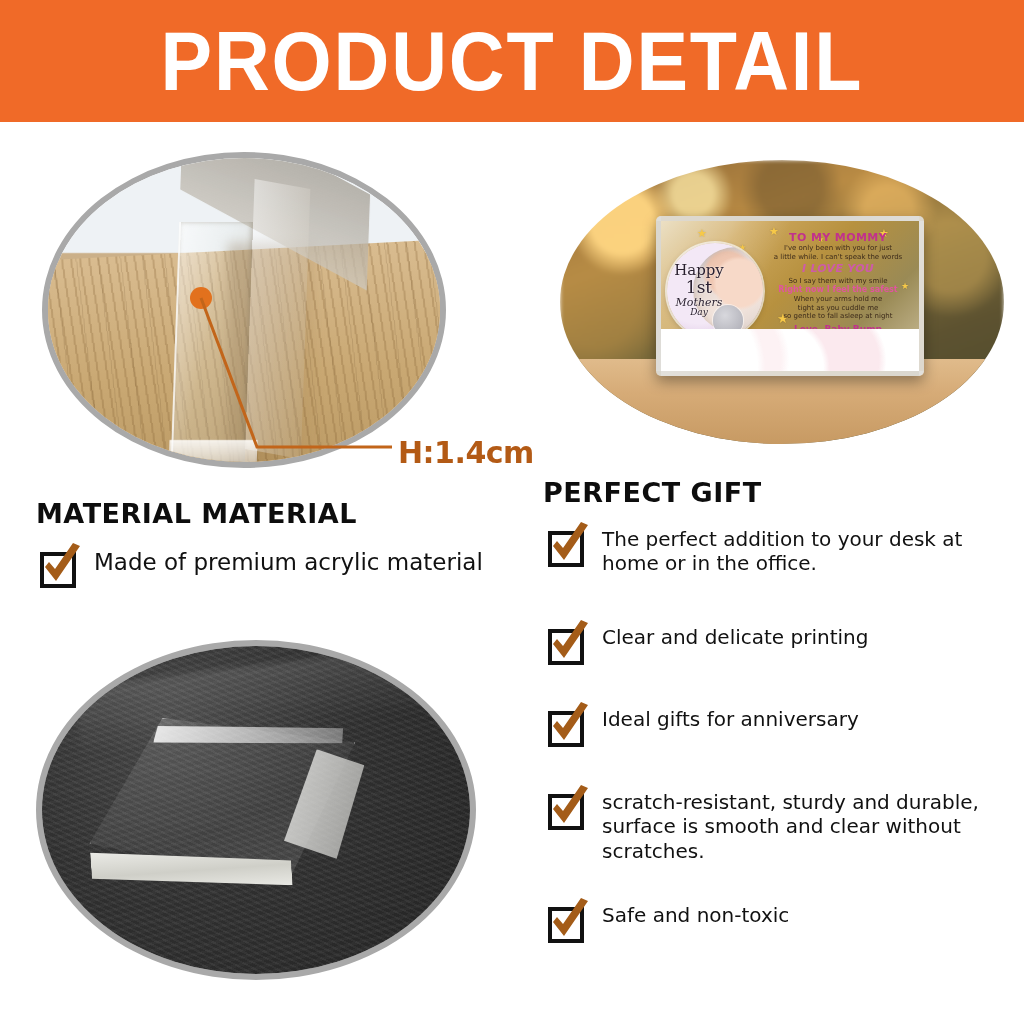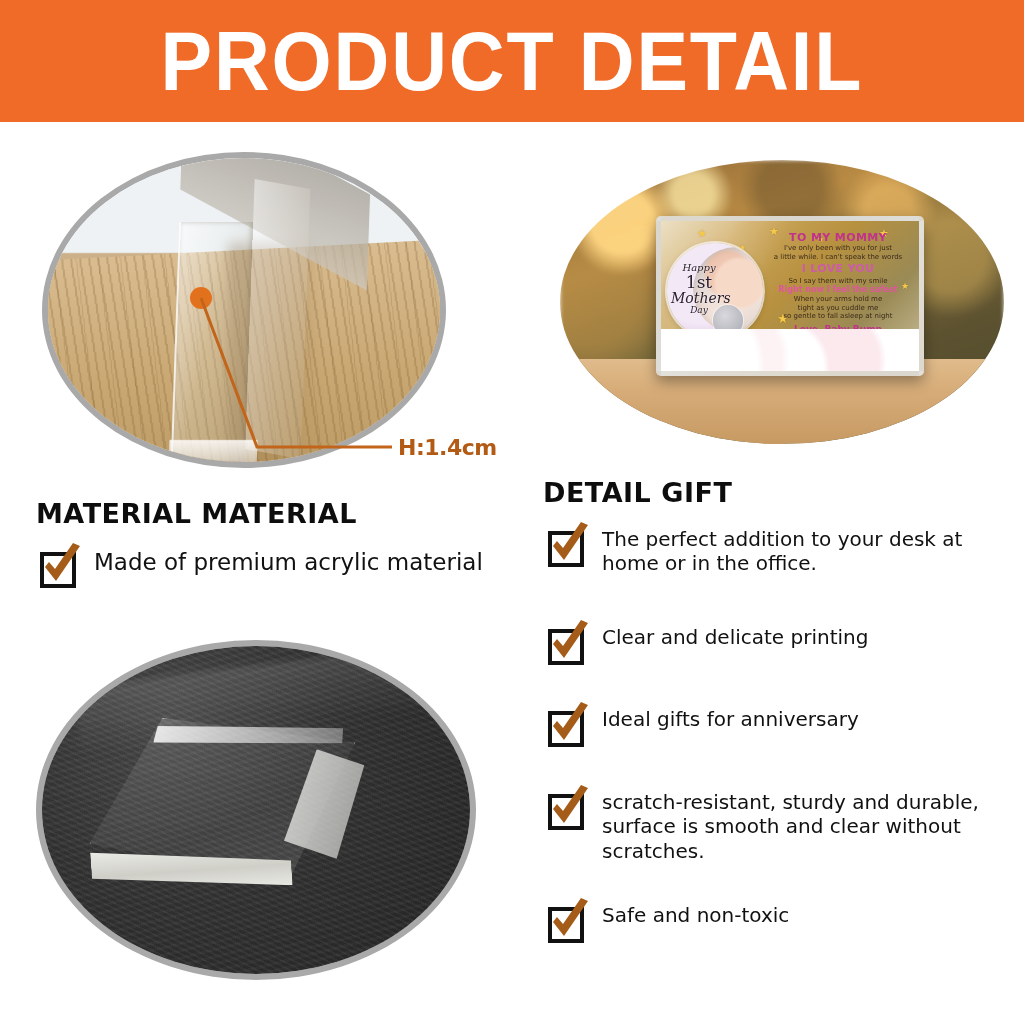--- a/index.html
+++ b/index.html
@@ -197,51 +197,51 @@
       radial-gradient(circle at 40% 30%, #efc7b2 0 26%, rgba(239,199,178,0) 32%),
       linear-gradient(150deg,#cfd0d8 0%,#e9dcd6 38%,#f4e6de 62%,#d7cdc8 100%);
     box-shadow:inset 0 0 10px rgba(160,130,115,.45);
   }
   .moon-label{
     position:absolute; left:4px; top:20px; width:56px; text-align:center;
     color:#2a2030; line-height:1.05;
     font-family:"DejaVu Serif", serif;
     text-shadow:0 0 2px rgba(255,255,255,.9);
   }
-  .moon-label .l1{ font-size:10px; font-style:italic; display:block; }
+  .moon-label .l1{ font-size:15px; display:block; }
   .moon-label .l2{ font-size:17px; font-weight:normal; display:block; }
-  .moon-label .l3{ font-size:14px; font-style:italic; display:block; }
+  .moon-label .l3{ font-size:11px; font-style:italic; display:block; }
   .moon-label .l4{ font-size:9px; font-style:italic; display:block; }
   .elephant{
     position:absolute; left:46px; bottom:4px; width:30px; height:30px;
     border-radius:50% 50% 46% 46%;
     background:radial-gradient(circle at 40% 35%,#d8d8dd,#a9a9b2);
     box-shadow:0 0 0 1px rgba(255,255,255,.5);
   }
   .plaque-text{
     position:absolute; right:6px; top:10px; width:150px;
     text-align:center; line-height:1.22;
     font-family:"DejaVu Sans", sans-serif;
   }
   .pt-title{ font-size:11px; font-weight:bold; color:#C2318C; letter-spacing:.4px; }
   .pt-line{ font-size:7px; color:#3d2b1a; }
-  .pt-love{ font-size:11px; font-weight:bold; color:#CE5BA8; letter-spacing:.3px; margin:1px 0; }
+  .pt-love{ font-size:11px; font-weight:bold; color:#CE5BA8; letter-spacing:.3px; margin:1px 0;font-style:italic; }
   .pt-hl{ font-size:8px; font-weight:bold; color:#E0559E; }
   .pt-sign{ font-size:9px; font-weight:bold; color:#C2318C; margin-top:3px; }
   .star{ position:absolute; color:#F7C948; font-size:11px; text-shadow:0 0 2px rgba(0,0,0,.2); }
 
   
   .callout-dot{
     position:absolute; left:190px; top:287px; width:22px; height:22px;
     border-radius:50%; background:#E2711D;
   }
   .callout-line{ position:absolute; }
   .callout-label{
     position:absolute; left:398px; top:435px;
-    font-size:22px; font-weight:bold; color:#B35A15;
+    font-size:30px; font-weight:bold; color:#B35A15;
     font-family:"DejaVu Sans", sans-serif; letter-spacing:-.5px;
   }
 
   
   .section-heading{
     position:absolute;
     font-size:27px; font-weight:bold; color:#0d0d0d;
     letter-spacing:.5px;
     font-family:"DejaVu Sans", sans-serif;
   }
@@ -360,21 +360,21 @@
 
 <div class="feature" id="feat-acrylic">
   <span class="checkbox">
     <svg class="tick" viewBox="0 0 46 46">
       <path d="M6 24 L17 38 L41 3 L34 0 L16 26 L10 19 Z" fill="#A45C18"></path>
     </svg>
   </span>
   <span class="feature-text">Made of premium acrylic material</span>
 </div>
 
-<div class="section-heading" id="heading-gift">DETAIL GIFT</div>
+<div class="section-heading" id="heading-gift">PERFECT GIFT</div>
 
 <div class="feature" id="feat-1">
   <span class="checkbox">
     <svg class="tick" viewBox="0 0 46 46">
       <path d="M6 24 L17 38 L41 3 L34 0 L16 26 L10 19 Z" fill="#A45C18"></path>
     </svg>
   </span>
   <span class="feature-text">The perfect addition to your desk at home or in the office.</span>
 </div>
 

